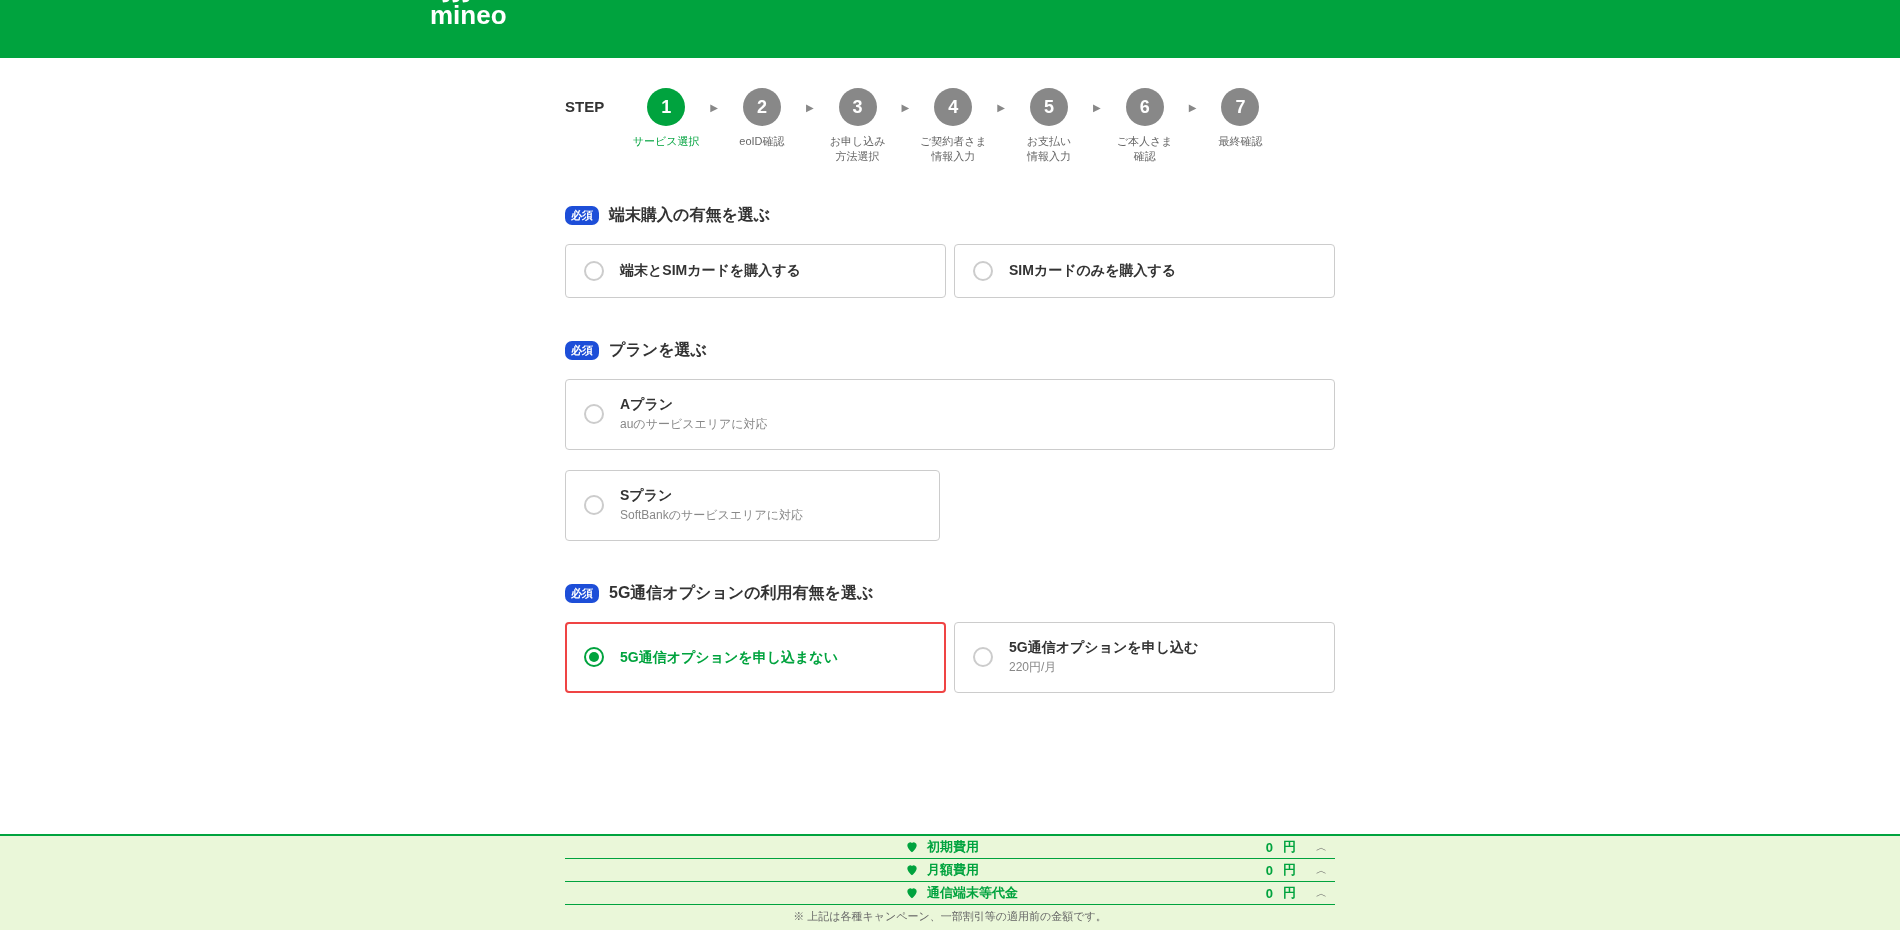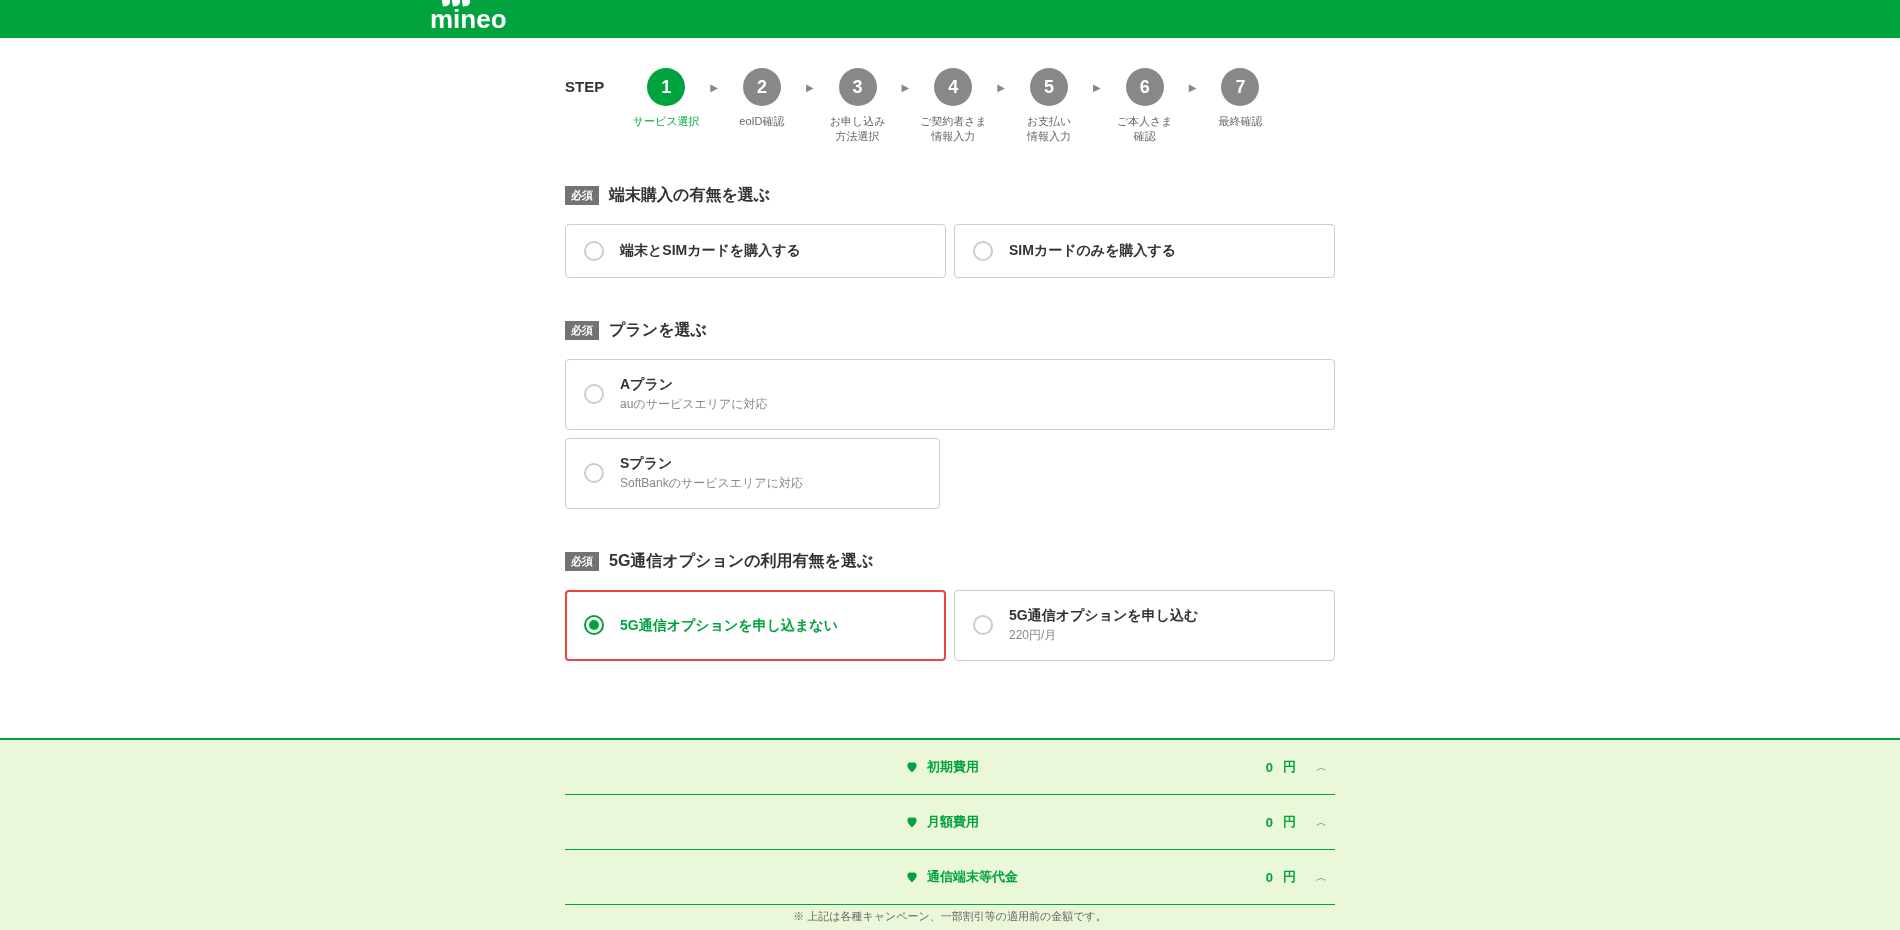--- a/index.html
+++ b/index.html
@@ -1,22 +1,22 @@
 <!DOCTYPE html>
 <html><head>
   <meta charset="utf-8">
   <style>
     * { margin: 0; padding: 0; box-sizing: border-box; }
     body { font-family: "Hiragino Kaku Gothic ProN", "メイリオ", Meiryo, sans-serif; background: #fff; }
     
     .header {
       background: #00a33e;
-      height: 38px;
-      display: flex;
-      align-items: center;
+      height: 58px;
+      display: flex;
+      align-items: flex-start;
       padding-left: 430px;
     }
     .logo {
       color: #fff;
       font-size: 26px;
       font-weight: bold;
       display: flex;
       align-items: center;
     }
     .logo-dots {
@@ -93,36 +93,37 @@
     .section {
       margin-bottom: 42px;
     }
     .section-header {
       display: flex;
       align-items: center;
       gap: 10px;
       margin-bottom: 18px;
     }
     .required-badge {
-      background: #737373;
+      background: #1d4ed8;
       color: #fff;
       font-size: 11px;
       padding: 2px 6px;
       font-weight: bold;
+      border-radius: 7px;
     }
     .section-title {
       font-size: 16px;
       font-weight: bold;
       color: #333;
     }
     
     .options-row {
       display: flex;
       gap: 8px;
-      margin-bottom: 8px;
+      margin-bottom: 20px;
     }
     .option-card {
       flex: 1;
       border: 1px solid #ccc;
       border-radius: 4px;
       padding: 16px 18px;
       display: flex;
       align-items: center;
       gap: 16px;
       cursor: pointer;
@@ -172,21 +173,21 @@
       background: #eaf7d9;
       border-top: 2px solid #00a33e;
     }
     .summary-inner {
       max-width: 770px;
       margin: 0 auto;
     }
     .summary-row {
       display: flex;
       align-items: center;
-      padding: 18px 0;
+      padding: 2px 0;
       border-bottom: 1px solid #00a33e;
     }
     .summary-icon {
       width: 14px;
       height: 14px;
       margin-left: 340px;
       margin-right: 8px;
       color: #00a33e;
       display: flex;
       align-items: center;

